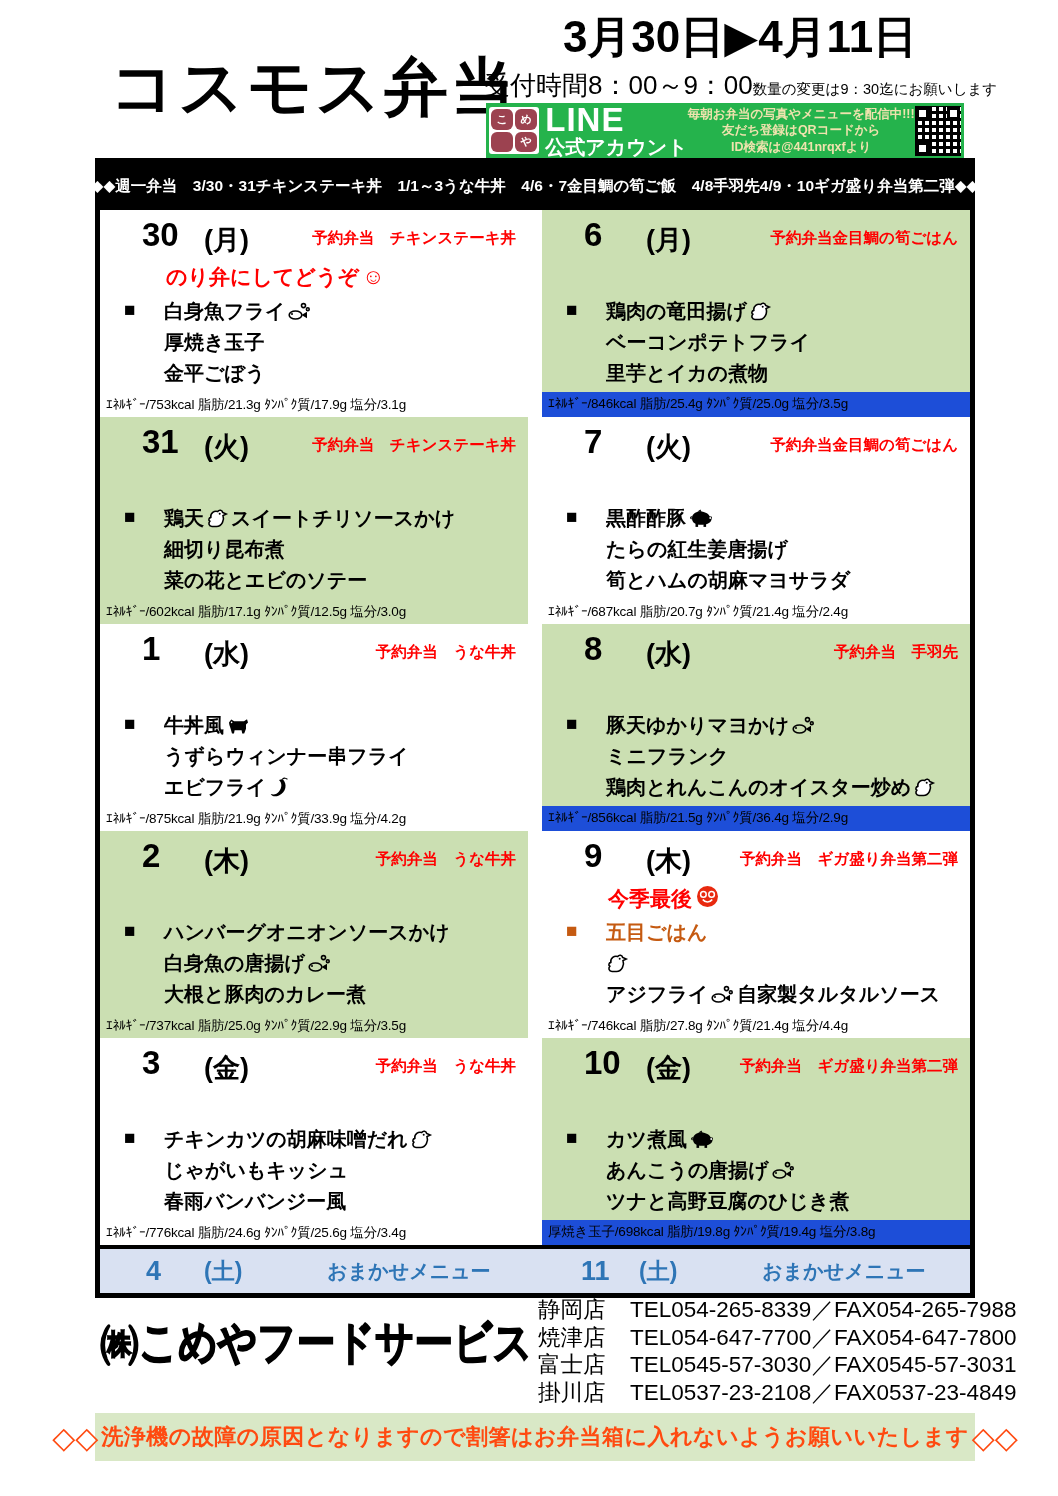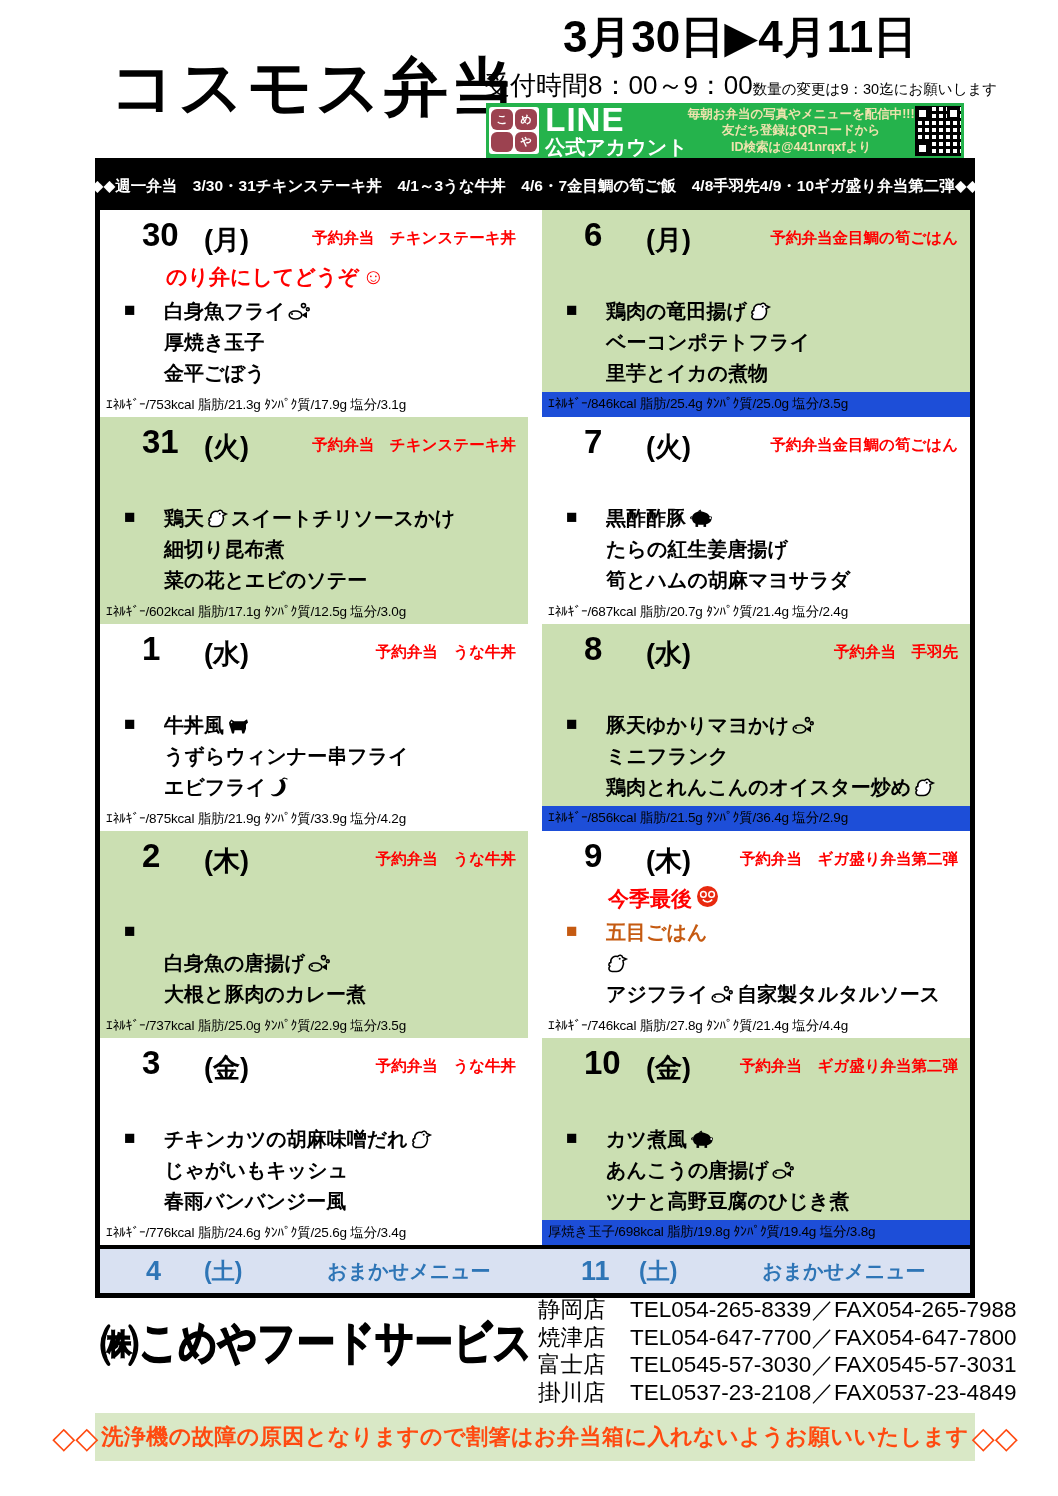--- a/index.html
+++ b/index.html
@@ -86,21 +86,21 @@
       <div>ID検索は@441nrqxfより</div>
     </div>
     <div class="qr">
       <div class="finder f1"></div>
       <div class="finder f2"></div>
       <div class="finder f3"></div>
     </div>
   </div>
 
   <div class="calendar">
-    <div class="week-banner">◆◆週一弁当　3/30・31チキンステーキ丼　4/1～3うな牛丼　4/6・7金目鯛の筍ご飯　4/8手羽先4/9・10ギガ盛り弁当第二弾◆◆</div>
+    <div class="week-banner">◆◆週一弁当　3/30・31チキンステーキ丼　1/1～3うな牛丼　4/6・7金目鯛の筍ご飯　4/8手羽先4/9・10ギガ盛り弁当第二弾◆◆</div>
     <div class="grid" id="grid">
         <div class="cell">
           <div class="cell-header">
             <span class="cell-date">30</span>
             <span class="cell-day">(月)</span>
             <span class="cell-label">予約弁当　チキンステーキ丼</span>
           </div>
           <div class="cell-note">
             <span>のり弁にしてどうぞ</span>
             <span class="icon"><span class="smiley">☺</span></span>
@@ -284,20 +284,21 @@
         </div>
         <div class="cell green">
           <div class="cell-header">
             <span class="cell-date">2</span>
             <span class="cell-day">(木)</span>
             <span class="cell-label">予約弁当　うな牛丼</span>
           </div>
           <div class="items">
             <div class="item">
               <span class="bullet">■</span>
+              <span class="seg">ハンバーグオニオンソースかけ</span>
             </div>
             <div class="item">
               <span class="seg">白身魚の唐揚げ</span>
               <span class="icon">
                 <svg width="25" height="20" viewBox="0 0 25 20">
                   <g fill="none" stroke="#000" stroke-width="1.6">
                     <ellipse cx="8.5" cy="13" rx="6.3" ry="4"></ellipse>
                     <path d="M14.5 13 L20 9.8 L20 16.2 Z" fill="#000" stroke="none"></path>
                     <circle cx="16.5" cy="3.6" r="2"></circle>
                     <circle cx="20.8" cy="7.2" r="1.4"></circle>

